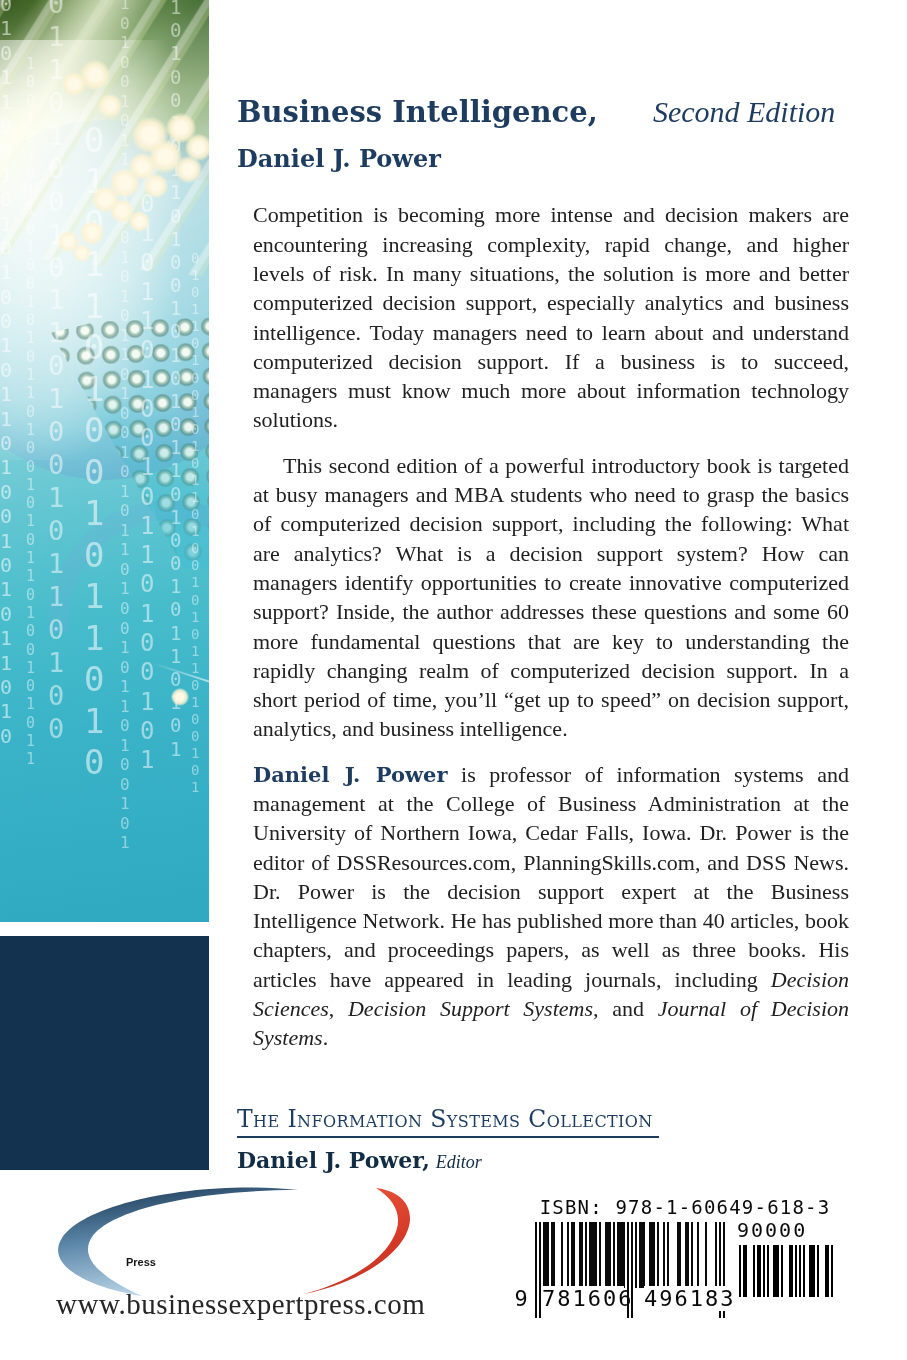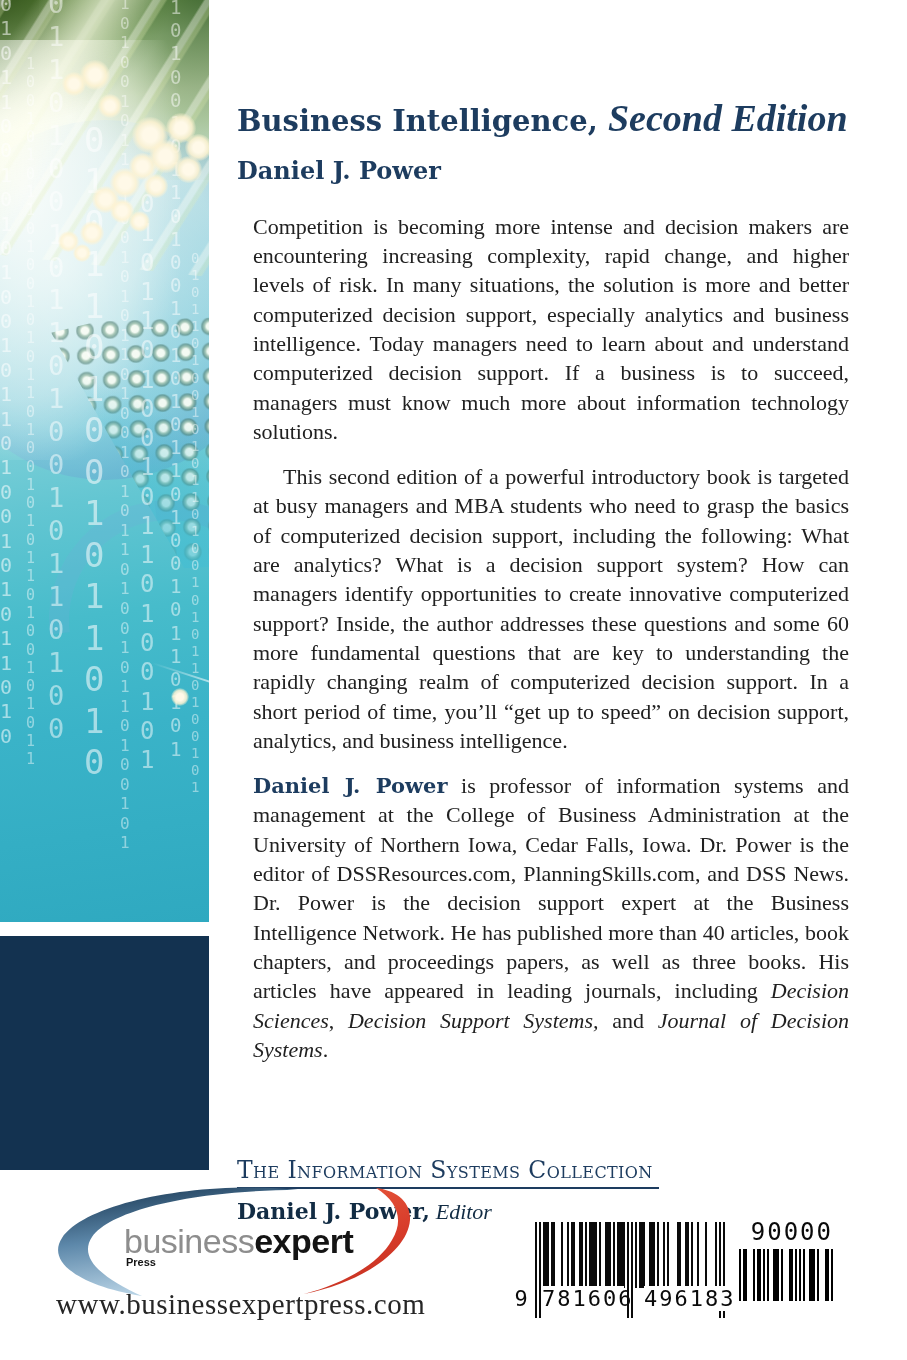--- a/index.html
+++ b/index.html
@@ -53,36 +53,36 @@
     background:radial-gradient(circle, #fff9e8 0 28%, rgba(255,243,210,.85) 52%, rgba(255,240,200,0) 74%);}
   .bincol{position:absolute;white-space:pre-line;font-family:"DejaVu Sans Mono", monospace;
     color:#ffffff;line-height:1.22;text-align:center;}
 
   .navy-block{position:absolute;left:0;top:936px;width:209px;height:234px;background:var(--navy-block);}
 
   
   .main{position:absolute;left:237px;top:0;width:628px;}
   .title{margin:0;padding-top:50px;font-family:"DejaVu Serif", serif;font-weight:bold;
     color:var(--navy);font-size:29px;line-height:1.43;}
-  .title .italic-regular{font-style:italic;font-weight:bold;font-family:"Liberation Serif", serif;font-size:38px;}
+  .title .italic-regular{font-style:italic;font-weight:normal;font-family:"Liberation Serif", serif;font-size:30px;margin-left:45px;}
   .author{margin:10px 0 0 0;font-family:"DejaVu Serif", serif;font-weight:bold;color:var(--navy);font-size:24px;}
   .para{margin:16px;font-size:22px;line-height:29.3px;text-align:justify;color:var(--body-text);}
   .p1{margin-top:27px;}
   .p2{text-indent:30px;}
   .bio{margin-top:16px;}
   .bold{font-weight:bold;}
   .italic{font-style:italic;}
   .bold-navy{font-weight:bold;color:var(--navy);font-family:"DejaVu Serif", serif;font-size:21px;}
-  .series{margin-top:92px;}
+  .series{margin-top:52px;}
   .series-title{display:inline-block;margin:0;font-family:"DejaVu Serif", serif;
     font-variant-caps:small-caps;font-size:23.5px;letter-spacing:.4px;color:var(--navy);
     border-bottom:2px solid var(--navy);padding-bottom:3px;padding-right:6px;font-weight:normal;}
   .series-editor{margin:9px 0 0 0;font-size:23px;color:#122c44;}
   .series-editor .bold{font-family:"DejaVu Serif", serif;font-size:22px;}
-  .series-editor .italic-small{font-style:italic;font-size:22px;}
+  .series-editor .italic-small{font-style:italic;font-size:18px;}
 
   
   .logo{position:absolute;left:50px;top:1184px;width:370px;height:112px;}
   .logo svg{position:absolute;}
   .logo .blue-swoosh{left:0;top:2px;}
   .logo .red-swoosh{left:252px;top:4px;}
   .logo-text{position:absolute;left:74px;top:38px;font-family:"Liberation Sans", sans-serif;white-space:nowrap;}
   .logo-text .biz{font-size:34px;color:var(--logo-gray);letter-spacing:-.5px;}
   .logo-text .exp{font-size:34px;color:var(--logo-black);font-weight:bold;letter-spacing:-.5px;}
   .logo-press{position:absolute;left:76px;top:72px;font-family:"Liberation Sans", sans-serif;
@@ -95,22 +95,22 @@
   .isbn-label{position:absolute;left:0;top:0;width:100%;text-align:center;
     font-family:"DejaVu Sans Mono", monospace;font-size:19px;letter-spacing:1.2px;color:var(--barcode-black);}
   .ean13{position:absolute;left:35px;top:26px;}
   .ean13 rect, .ean5 rect{fill:var(--barcode-black);}
   .bc-digit{position:absolute;font-family:"DejaVu Sans Mono", monospace;font-size:22px;
     color:var(--barcode-black);background:#fff;top:90px;text-align:center;letter-spacing:2px;}
   .d-left{left:12px;width:20px;background:transparent;}
   .d-g1{left:42px;width:82px;}
   .d-g2{left:144px;width:82px;}
   .supp{position:absolute;left:237px;top:22px;width:96px;}
-  .supp-label{display:block;text-align:right;font-family:"DejaVu Sans Mono", monospace;
-    font-size:24px;letter-spacing:2px;color:var(--barcode-black);}
+  .supp-label{display:block;text-align:left;font-family:"DejaVu Sans Mono", monospace;
+    font-size:20px;letter-spacing:2px;color:var(--barcode-black);}
   .supp svg{display:block;margin-top:3px;}
 </style>
 </head>
 <body>
 
 <div class="sidebar">
   <div class="corner-green"></div>
   <div class="top-right-green"></div>
   <div class="globe"></div>
   <div class="haze"></div>
@@ -413,28 +413,26 @@
   <svg class="red-swoosh" width="112" height="108" viewBox="0 0 112 108">
     <defs>
       <linearGradient id="redgrad" x1="0.2" y1="0" x2="0.6" y2="1">
         <stop offset="0" stop-color="#e8593c"></stop>
           <stop offset="0.6" stop-color="#d73b2a"></stop>
           <stop offset="1" stop-color="#c43120"></stop>
       </linearGradient>
     </defs>
     <path d="M2,106 C62,94 106,62 108,32 C109,12 92,2 74,0 C96,14 102,32 90,52 C76,77 40,96 2,106 Z" fill="url(#redgrad)"></path>
   </svg>
-  <div class="logo-text">
-    <span class="biz">business</span><span class="exp">expert</span>
-  </div>
   <div class="logo-press">Press</div>
 </div>
 <div class="website">www.businessexpertpress.com</div>
 
 <div class="barcode">
+  <div class="isbn-label">ISBN: 978-1-60649-618-3</div>
   <svg id="ean13-svg" class="ean13" width="190" height="100">
       <rect x="0" y="0" width="2" height="96"></rect>
       <rect x="4" y="0" width="2" height="96"></rect>
       <rect x="8" y="0" width="2" height="66"></rect>
       <rect x="10" y="0" width="2" height="66"></rect>
       <rect x="12" y="0" width="2" height="66"></rect>
       <rect x="16" y="0" width="2" height="66"></rect>
       <rect x="18" y="0" width="2" height="66"></rect>
       <rect x="26" y="0" width="2" height="66"></rect>
       <rect x="32" y="0" width="2" height="66"></rect>

